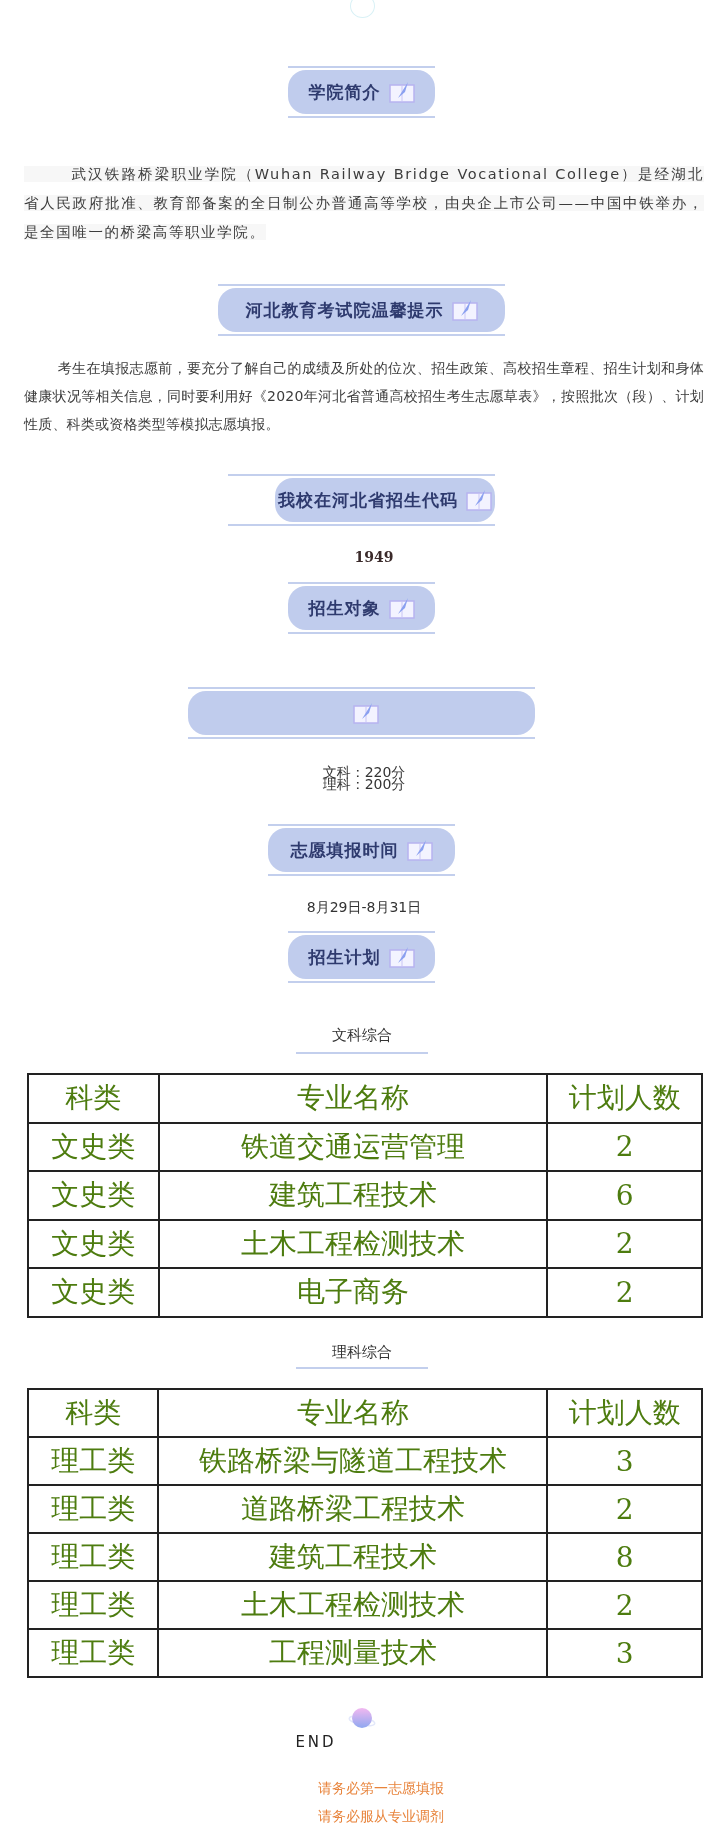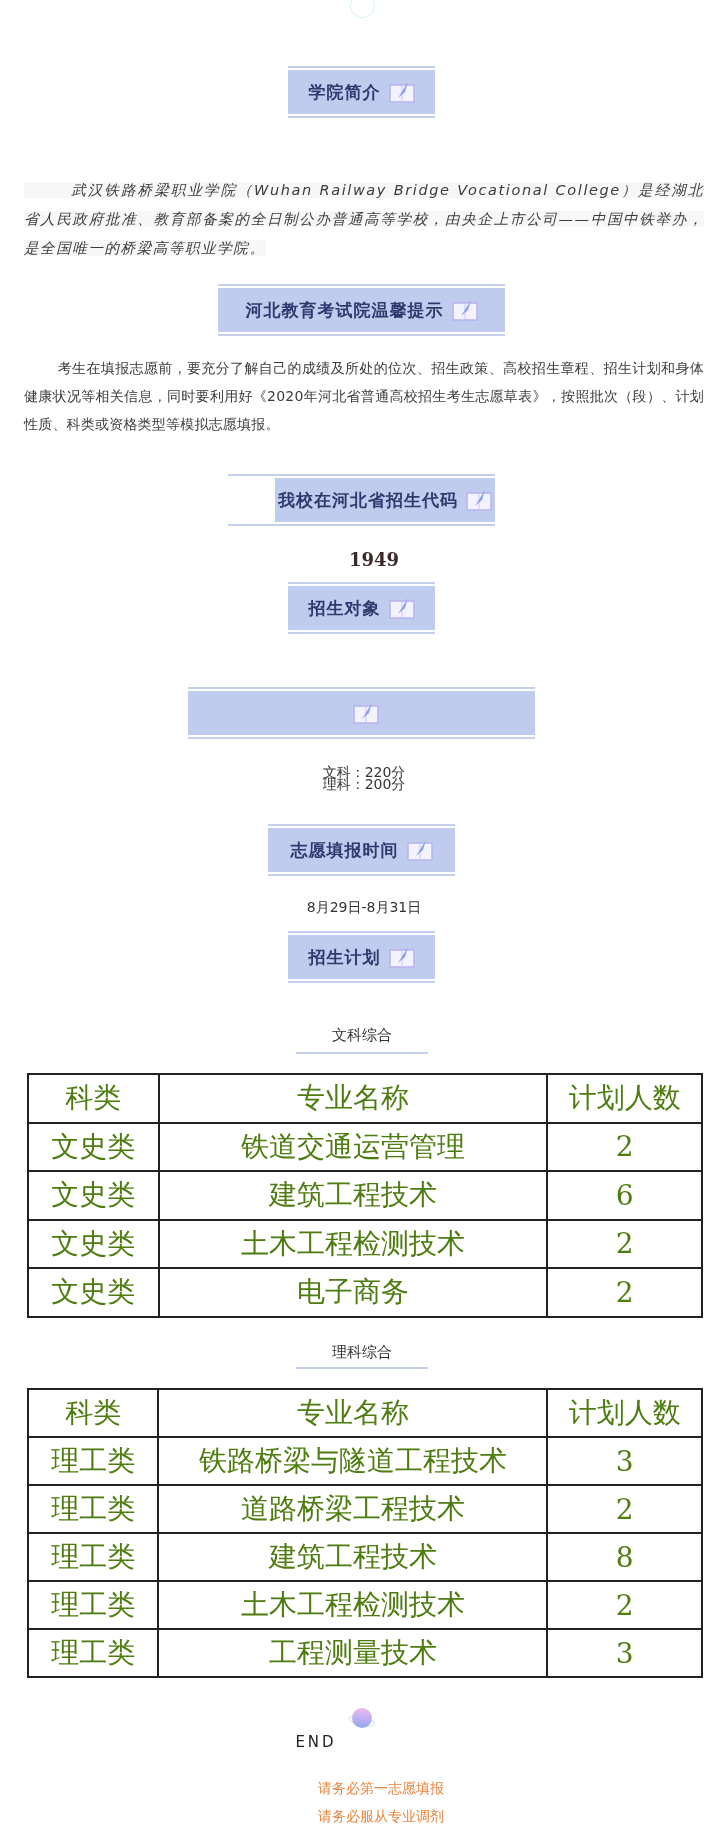--- a/index.html
+++ b/index.html
@@ -12,40 +12,40 @@
     }
 
     .heading {
       position: absolute; height: 52px;
       border-top: 2px solid #c3cfed; border-bottom: 2px solid #c3cfed;
       padding: 2px 0;
     }
     .heading-inner {
       height: 100%; background: #c0cced;
       display: flex; align-items: center; justify-content: center;
-      font-weight: bold; color: #2e3a6e; font-size: 17px; letter-spacing: 1px;
+      font-weight: bold; color: #2e3a6e; font-size: 17px; letter-spacing: 1px; border-radius: 18px;
     }
     .book-icon {
       display: inline-block; width: 26px; height: 22px; margin-left: 8px; position: relative;
     }
     .book-icon svg { width: 26px; height: 22px; display: block; }
 
     .para {
       position: absolute; left: 24px; width: 680px;
       font-size: 14.5px; line-height: 29px; color: #3c3c3c; text-align: justify;
     }
     .para.p1 { letter-spacing: 1.6px; }
     .para.p1 .hl { background: #f7f7f7; }
     .para.p2 { letter-spacing: 0.2px; font-size: 14px; line-height: 28px; }
 
     .center-text {
       position: absolute; left: 0; width: 728px; text-align: center;
       font-size: 14px; color: #333333;
     }
-    .code-text { font-family: "DejaVu Serif", "Liberation Serif", serif; font-weight: bold; font-size: 18px; color: #3a2a2a; padding-left: 20px; }
+    .code-text { font-family: "DejaVu Serif", "Liberation Serif", serif; font-weight: bold; font-size: 14px; color: #3a2a2a; padding-left: 20px; }
 
     .subhead {
       position: absolute; left: 296px; width: 132px; text-align: center;
       font-size: 15px; color: #333333;
     }
     .subhead-line {
       position: absolute; left: 296px; width: 132px; height: 2px; background: #c3cfed;
     }
 
     table.plan {
@@ -86,21 +86,21 @@
     <span class="book-icon">
       <svg viewBox="0 0 26 22">
           <rect x="1" y="4" width="24" height="17" fill="#f3f3ff" stroke="#b7b3f0" stroke-width="1.5"></rect>
           <line x1="13" y1="5" x2="13" y2="20" stroke="#c9c5f5" stroke-width="1"></line>
           <path d="M9 17 L19 1 L16 11 Z" fill="#8aa0f0"></path>
         </svg>
     </span>
   </div>
 </div>
 
-<div class="para p1" style="top:176px;font-style:italic;">
+<div class="para p1" style="top:160px;">
   <span class="hl">&nbsp;&nbsp;&nbsp;&nbsp;&nbsp;&nbsp;&nbsp;</span><span class="hl">武汉铁路桥梁职业学院（Wuhan Railway Bridge Vocational College）是经湖北省人民政府批准、教育部备案的全日制公办普通高等学校，由央企上市公司——中国中铁举办，是全国唯一的桥梁高等职业学院。</span>
 </div>
 
 <div class="heading" style="left:218px; top:284px; width:287px;">
   <div class="heading-inner">
     <span>河北教育考试院温馨提示</span>
     <span class="book-icon">
       <svg viewBox="0 0 26 22">
           <rect x="1" y="4" width="24" height="17" fill="#f3f3ff" stroke="#b7b3f0" stroke-width="1.5"></rect>
           <line x1="13" y1="5" x2="13" y2="20" stroke="#c9c5f5" stroke-width="1"></line>

